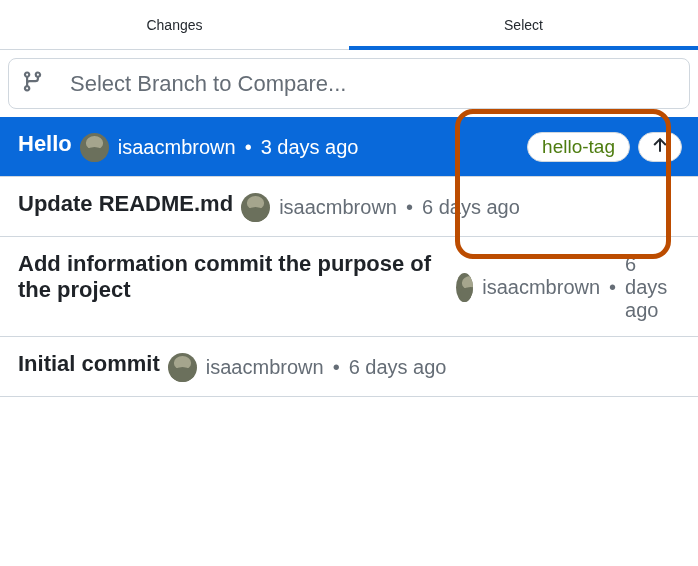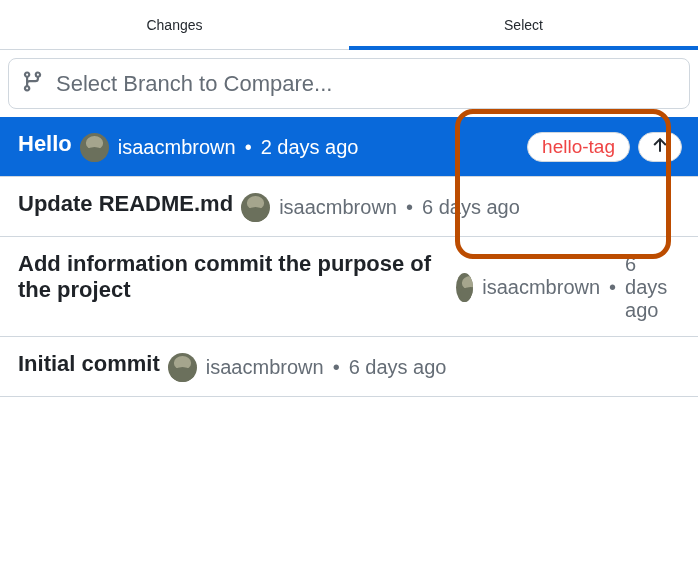--- a/index.html
+++ b/index.html
@@ -36,21 +36,21 @@
       right: 0;
       height: 4px;
       background: #0969da;
     }
     .branch-selector-wrap {
       padding: 8px;
     }
     .branch-selector {
       display: flex;
       align-items: center;
-      gap: 12px;
+      gap: 26px;
       height: 51px;
       border: 1px solid #d0d7de;
       border-radius: 8px;
       padding: 0 12px;
       background: #fff;
       cursor: pointer;
       text-align: right;
     }
     .branch-icon svg {
       width: 23px;
@@ -123,21 +123,21 @@
     .commit.selected .commit-author,
     .commit.selected .commit-dot,
     .commit.selected .commit-time { color: #fff; }
     .badges {
       display: flex;
       align-items: center;
       gap: 8px;
     }
     .tag-pill {
       background: #fff;
-      color: #ef4444;
+      color: #4d7c0f;
       border-radius: 16px;
       padding: 3px 14px;
       font-size: 19px;
       font-weight: 400;
       border: 1px solid #d0d7de;
       text-align: right;
     }
     .push-pill {
       background: #fff;
       border-radius: 16px;
@@ -186,21 +186,21 @@
 </div>
 
 <ul class="commit-list">
   <li class="commit selected">
     <div class="commit-main">
       <div class="commit-title">Hello</div>
       <div class="commit-meta">
         <span class="avatar"></span>
         <span class="commit-author">isaacmbrown</span>
         <span class="commit-dot">•</span>
-        <span class="commit-time">2 days ago</span>
+        <span class="commit-time">3 days ago</span>
       </div>
     </div>
     <div class="badges">
       <span class="tag-pill">hello-tag</span>
       <span class="push-pill">
         <span>
           <svg viewBox="0 0 24 24">
               <path d="M12 20V5"></path>
               <path d="M5 12l7-7 7 7"></path>
             </svg>

